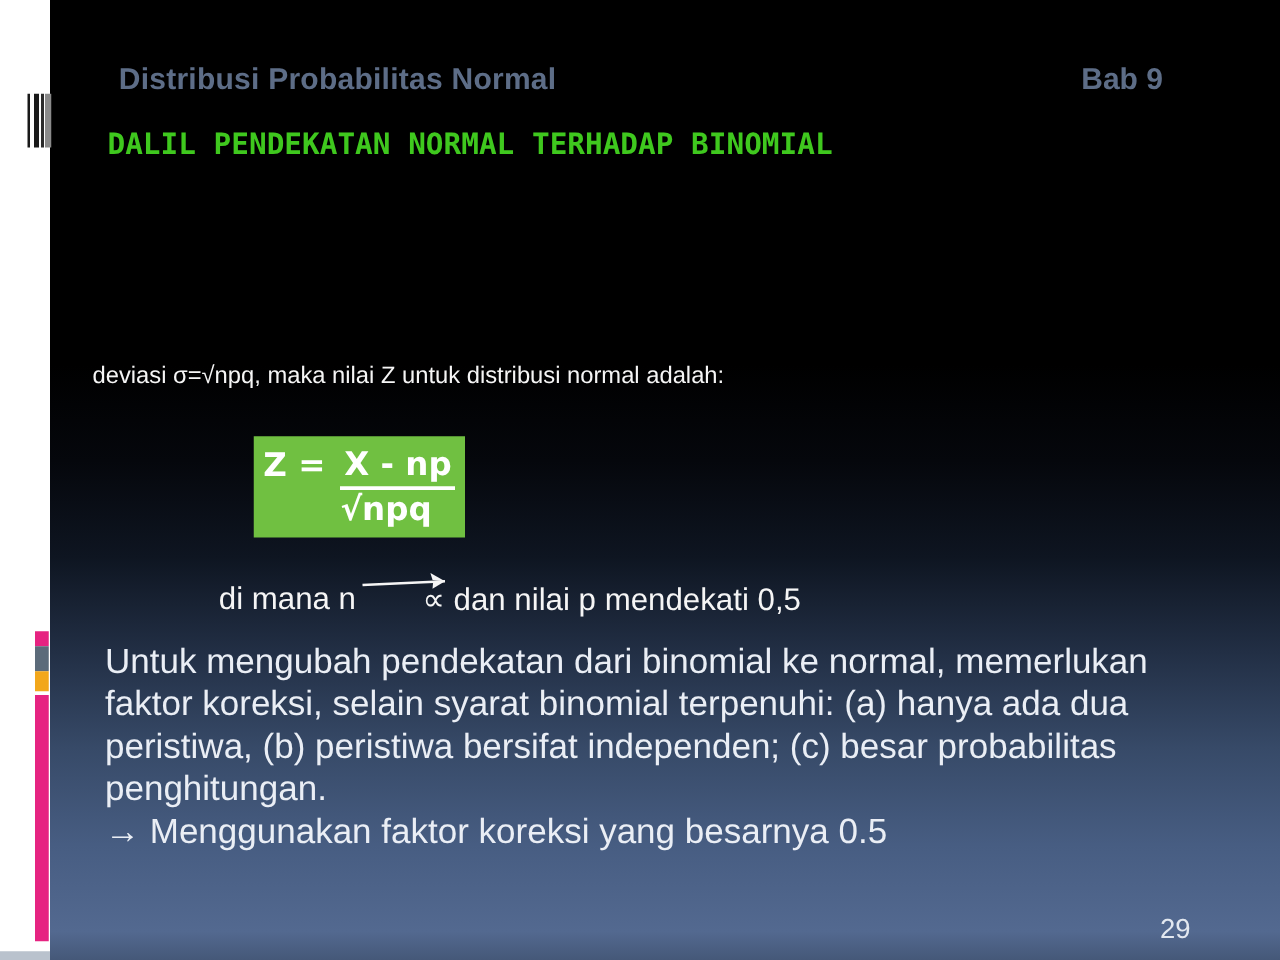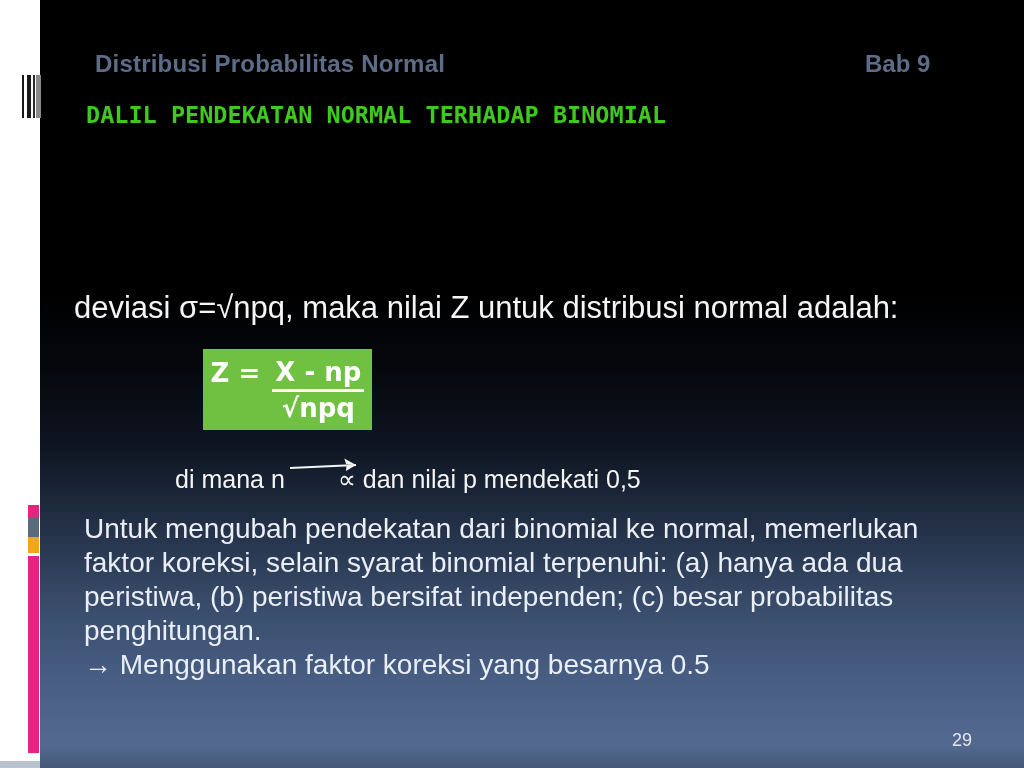--- a/index.html
+++ b/index.html
@@ -54,32 +54,32 @@
     position:absolute; left:86px; top:101px;
     font-family:"DejaVu Sans Mono", monospace;
     font-size:23.5px; font-weight:bold; color:#3fc81e; white-space:nowrap;
   }
   .intro {
     position:absolute; left:70px; top:212px; width:900px;
     font-size:25px; line-height:38px; color:#f5f5f5;
   }
   .deviasi-line {
     position:absolute; left:74px; top:290px; width:900px;
-    font-size:31px; color:#f5f5f5; white-space:nowrap;
+    font-size:19px; color:#f5f5f5; white-space:nowrap;
   }
   .formula-box {
     position:absolute; left:203px; top:349px; width:169px; height:81px;
     background:#70c041; box-sizing:border-box;
     display:flex; align-items:flex-start; justify-content:center;
     padding-top:7px; gap:12px;
     font-family:"DejaVu Sans", sans-serif;
     font-size:26px; font-weight:bold; color:#ffffff;
   }
   .formula-lhs { line-height:34px; }
-  .fraction { display:flex; flex-direction:column; align-items:center; }
+  .fraction { display:flex; flex-direction:column; }
   .numerator {
     border-bottom:3px solid #ffffff; padding:0 3px 1px 3px;
     line-height:32px; white-space:nowrap;
   }
   .denominator { line-height:32px; white-space:nowrap; }
 
   .condition-prefix {
     position:absolute; left:175px; top:465px;
     font-size:25px; color:#f5f5f5; white-space:nowrap;
   }
@@ -87,22 +87,22 @@
   .condition-suffix {
     position:absolute; left:338px; top:465px;
     font-size:25px; color:#f5f5f5; white-space:nowrap;
   }
   .body-par {
     position:absolute; left:84px; top:512px; width:880px;
     font-size:28px; line-height:34px; color:#eaeef5;
   }
   .body-line { white-space:nowrap; }
   .page-number {
-    position:absolute; left:952px; top:730px;
-    font-size:18px; color:#e3e8f0;
+    position:absolute; left:928px; top:730px;
+    font-size:22px; color:#e3e8f0;
   }
 </style>
 </head>
 <body>
 
 <div id="canvas">
   <div class="left-margin"></div>
   <div class="left-margin-footer"></div>
 
   <div class="slide"></div>

